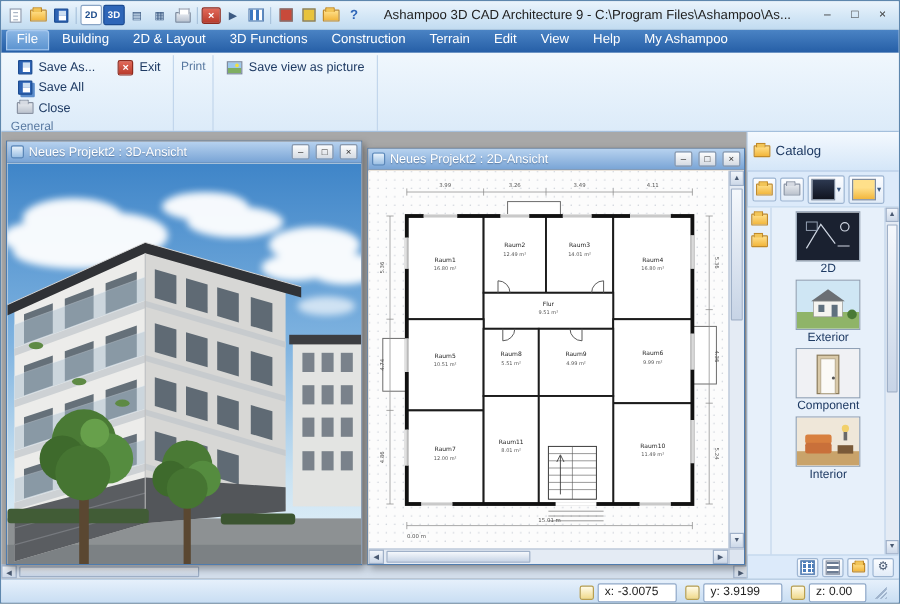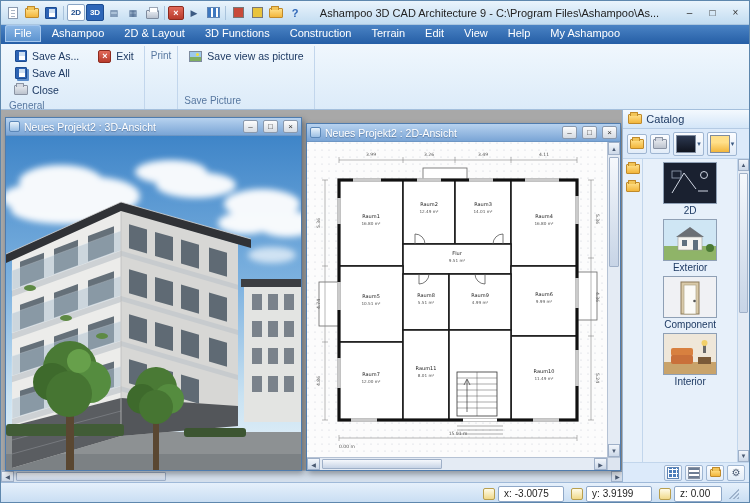--- a/index.html
+++ b/index.html
@@ -78,21 +78,21 @@
   .vscroll{display:flex;flex-direction:column;background:#e4ebf4;border-left:1px solid #b5c2d4}
   .vscroll .strack{flex:1}
   .hscroll2{display:flex;background:#e4ebf4;border-top:1px solid #b5c2d4}
   .corner{background:#dde5f0;border-left:1px solid #b5c2d4;border-top:1px solid #b5c2d4}
 
   svg{display:block}
   .plan-svg text{font-family:"DejaVu Sans",sans-serif}
 
   
   .catalog{width:127px;height:372px;background:#dceafa;border-left:1px solid #9ab4d0;display:flex;flex-direction:column}
-  .cat-header{height:19px;display:flex;align-items:center;gap:4px;padding:0 5px;background:linear-gradient(#f4f9fe,#d4e6f8);border-bottom:1px solid #b5cbe4;font-size:11px;color:#1e3a63}
+  .cat-header{height:33px;display:flex;align-items:center;gap:4px;padding:0 5px;background:linear-gradient(#f4f9fe,#d4e6f8);border-bottom:1px solid #b5cbe4;font-size:11px;color:#1e3a63}
   .cat-toolbar{height:30px;display:flex;align-items:center;gap:3px;padding:0 4px;border-bottom:1px solid #c2d6ec}
   .cbtn{display:inline-flex;align-items:center;justify-content:center;background:linear-gradient(#fcfdff,#e2ecf8);border:1px solid #9fb6d2;border-radius:2px;cursor:default}
   .cbtn.small{width:20px;height:20px}
   .cbtn.big{height:24px;padding:1px 2px;gap:1px}
   .thumb-mini{width:20px;height:18px;border:1px solid #7e8b9e}
   .tm-dark{background:linear-gradient(#2c3850,#10141f)}
   .tm-sun{background:linear-gradient(#ffe08a 40%,#f2b63c)}
   .caret{font-size:7px;color:#3c5a82}
   .cat-body{flex:1;display:flex;min-height:0;background:#e7f0fa}
   .cat-strip{width:20px;display:flex;flex-direction:column;align-items:center;padding-top:5px;gap:8px;border-right:1px solid #c2d6ec}
@@ -161,21 +161,21 @@
     <div class="apptitle">Ashampoo 3D CAD Architecture 9 - C:\Program Files\Ashampoo\As...</div>
     <div class="winctl">
       <span class="wbtn">–</span>
       <span class="wbtn">□</span>
       <span class="wbtn">×</span>
     </div>
   </div>
 
   <div class="tabbar">
     <span class="tab active">File</span>
-    <span class="tab">Ashampoo</span>
+    <span class="tab">Building</span>
     <span class="tab">2D &amp; Layout</span>
     <span class="tab">3D Functions</span>
     <span class="tab">Construction</span>
     <span class="tab">Terrain</span>
     <span class="tab">Edit</span>
     <span class="tab">View</span>
     <span class="tab">Help</span>
     <span class="tab">My Ashampoo</span>
   </div>
 
@@ -222,21 +222,20 @@
       <div class="rcols">
         <div class="rcol">
           <div class="ritem">
               <span class="ric">
                 <span class="pic"></span>
               </span>
               <span>Save view as picture</span>
             </div>
         </div>
       </div>
-      <div class="rgroup-label">Save Picture</div>
     </div>
   </div>
 
   <div class="main">
     <div class="workspace">
 
       <div class="ws-hscroll">
         <span class="sbtn">◀</span>
         <span class="strack">
             <span class="sthumb" style="left:2px;top:1px;bottom:1px;width:150px"></span>

